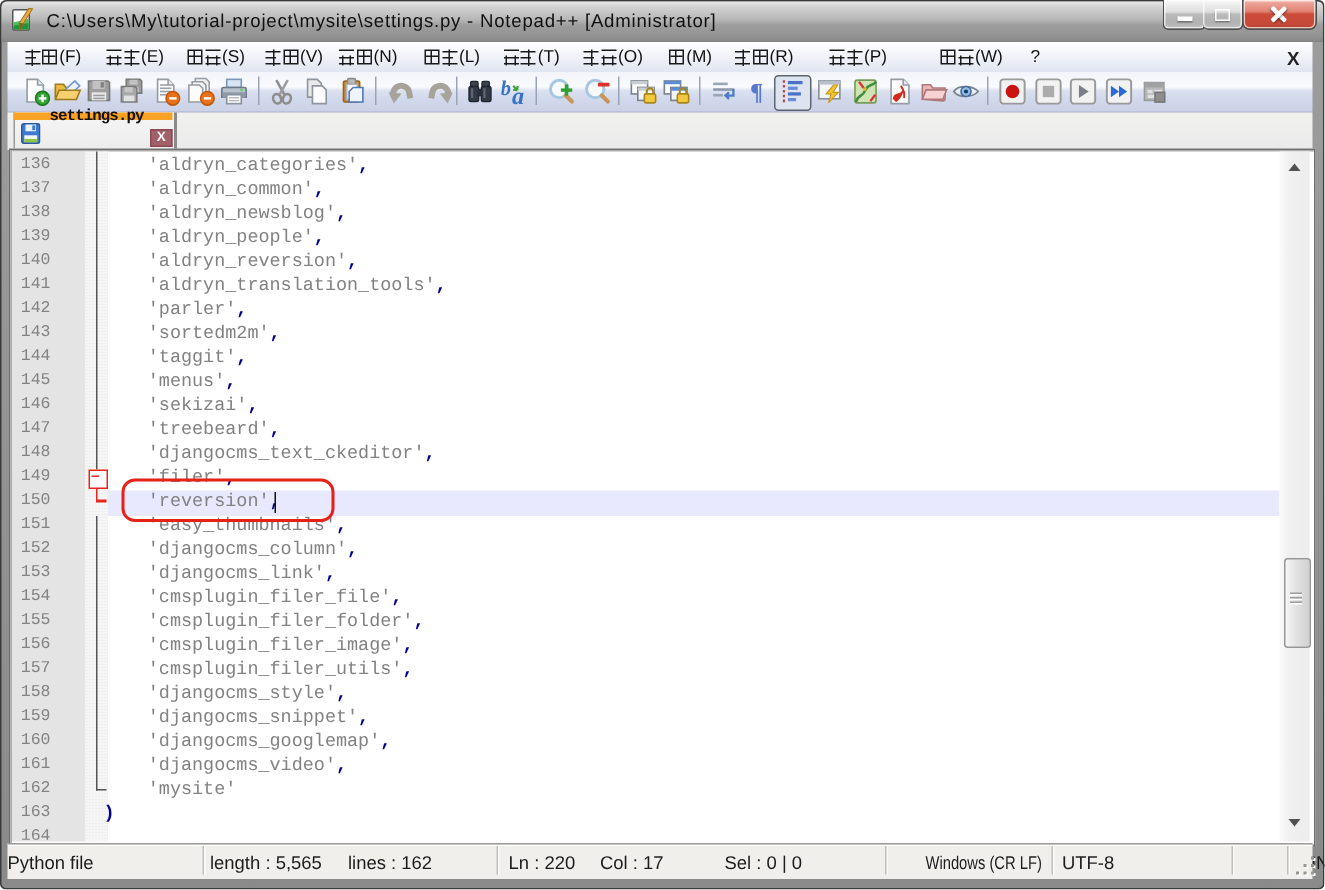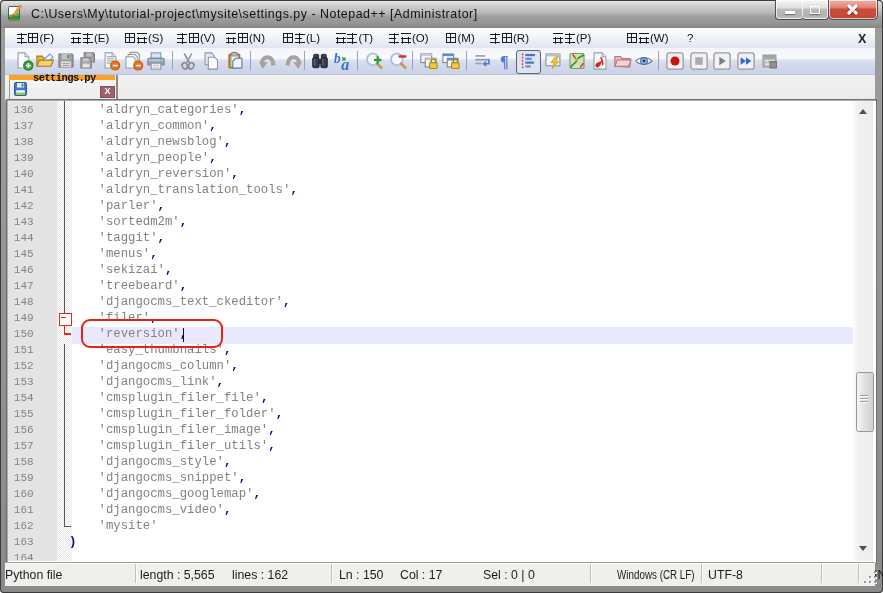--- a/index.html
+++ b/index.html
@@ -411,21 +411,21 @@
 <div class="ab" id="sthumb"></div>
 <div class="ab grip" style="top:395px"></div>
 <div class="ab grip" style="top:398px"></div>
 <div class="ab grip" style="top:401px"></div>
 <div class="ab" id="status"></div>
 <div class="ab st" style="left:5px">Python file</div>
 <div class="ab ssep" style="left:135px"></div>
 <div class="ab st" style="left:140px">length : 5,565</div>
 <div class="ab st" style="left:232px">lines : 162</div>
 <div class="ab ssep" style="left:331px"></div>
-<div class="ab st" style="left:339px">Ln : 150</div>
+<div class="ab st" style="left:339px">Ln : 220</div>
 <div class="ab st" style="left:400px">Col : 17</div>
 <div class="ab st" style="left:483px">Sel : 0 | 0</div>
 <div class="ab ssep" style="left:590px"></div>
 <div class="ab st" style="left:617px;transform:scaleX(.8);transform-origin:0 0">Windows (CR LF)</div>
 <div class="ab ssep" style="left:701px"></div>
 <div class="ab st" style="left:708px">UTF-8</div>
 <div class="ab ssep" style="left:821px"></div>
 <div class="ab st" style="left:874px">INS</div>
 <div class="ab ssep" style="left:858px"></div>
 <div class="ab" id="grip">

